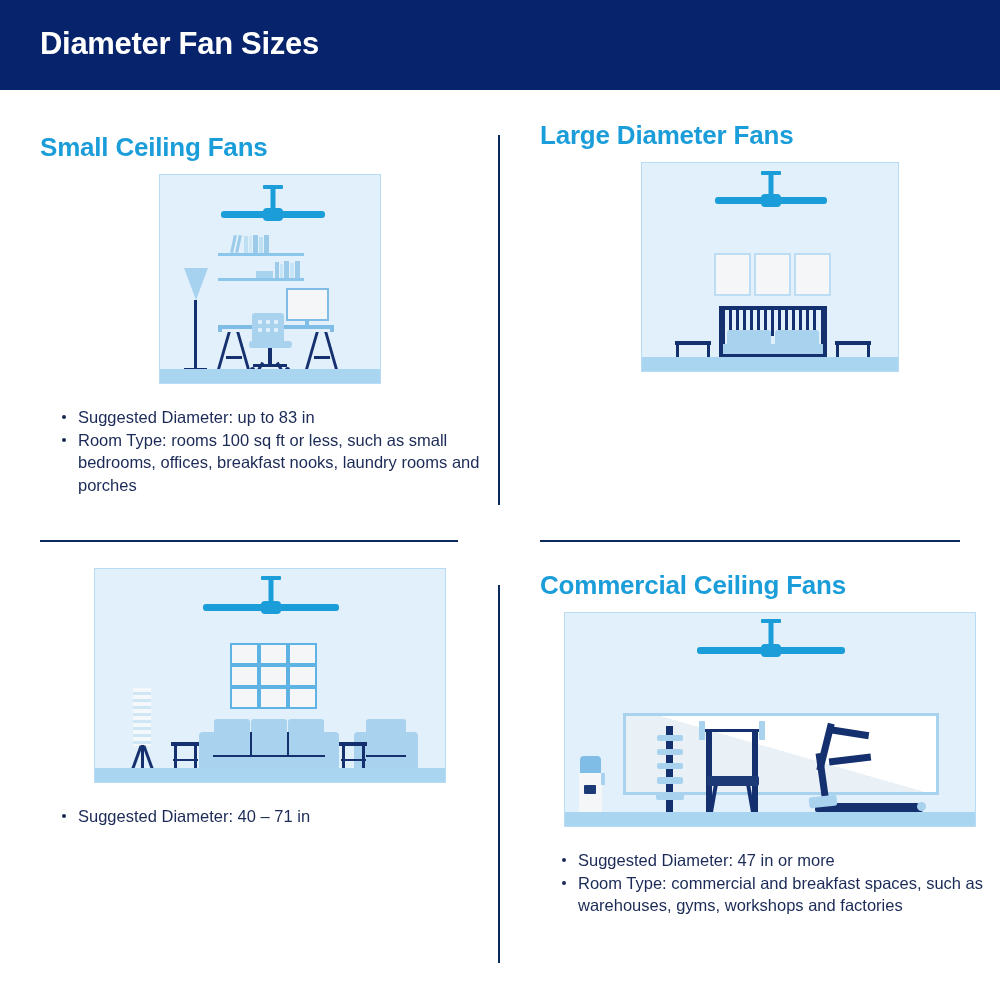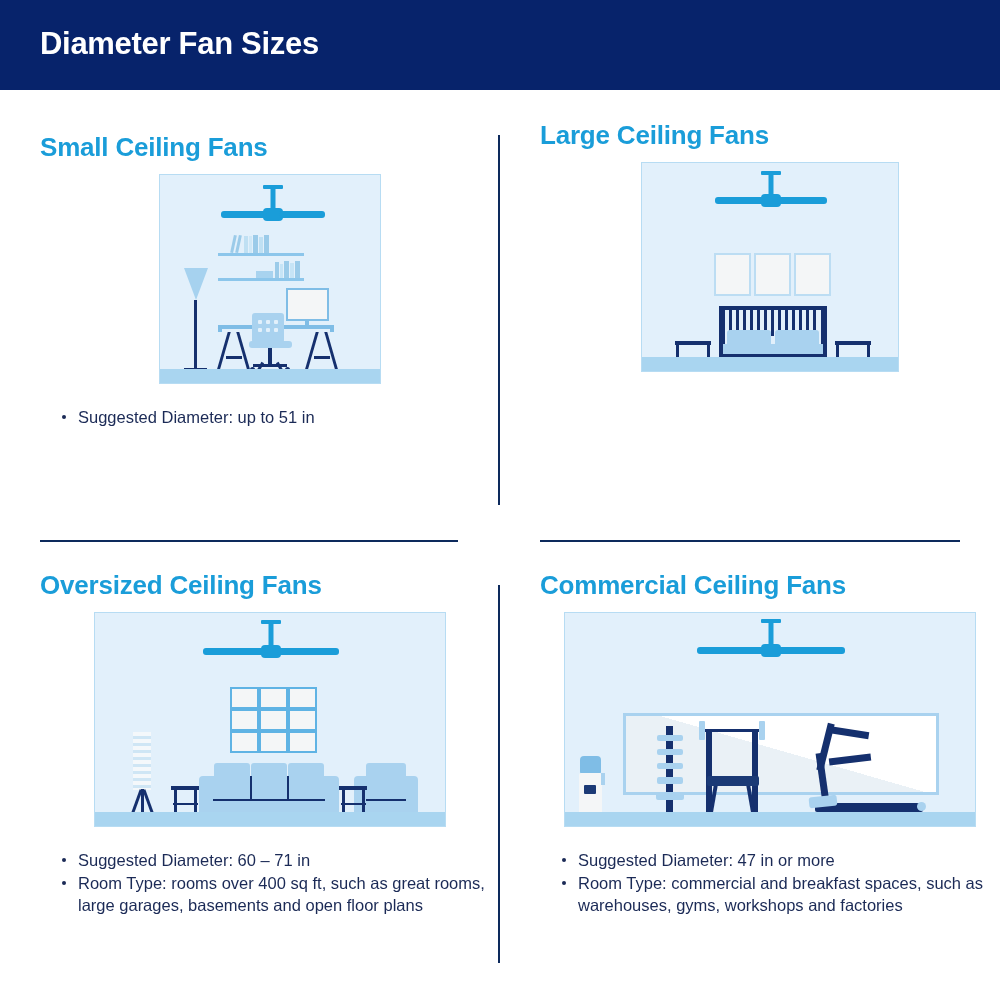--- a/index.html
+++ b/index.html
@@ -277,26 +277,27 @@
         <div class="navy" style="left:99px; top:187px; width:3px; height:9px; transform:rotate(30deg);"></div>
         <div class="navy" style="left:118px; top:187px; width:3px; height:9px; transform:rotate(-30deg);"></div>
         <div class="navy" style="left:90px; top:192px; width:5px; height:5px; border-radius:50%;"></div>
         <div class="navy" style="left:125px; top:192px; width:5px; height:5px; border-radius:50%;"></div>
 
         <div class="floor"></div>
       </div>
     </div>
 
     <ul class="bullets">
-      <li>Suggested Diameter: up to 51 in</li>
+      <li>Suggested Diameter: up to 83 in</li>
+      <li>Room Type: rooms 100 sq ft or less, such as small bedrooms, offices, breakfast nooks, laundry rooms and porches</li>
     </ul>
   </div>
 
   <div class="quad quad-tr">
-    <div class="section-title">Large Ceiling Fans</div>
+    <div class="section-title">Large Diameter Fans</div>
 
     <div class="illo-wrap">
       <div class="illo illo-large">
 
         <div class="fan" style="left:74px; top:8px; width:110px; height:42px;">
           <div class="mount"></div>
           <div class="rod" style="height:24px;"></div>
           <div class="hub" style="top:23px;"></div>
           <div class="blade blade-l" style="top:26px; width:50px;"></div>
           <div class="blade blade-r" style="top:26px; width:50px;"></div>
@@ -336,21 +337,20 @@
         <div class="navy" style="left:194px; top:182px; width:3px; height:24px;"></div>
         <div class="navy" style="left:225px; top:182px; width:3px; height:24px;"></div>
 
         <div class="floor"></div>
       </div>
     </div>
 
   </div>
 
   <div class="quad quad-bl">
-    <div class="section-title">Oversized Ceiling Fans</div>
 
     <div class="illo-wrap">
       <div class="illo illo-over">
 
         <div class="fan" style="left:108px; top:7px; width:136px; height:44px;">
           <div class="mount"></div>
           <div class="rod" style="height:26px;"></div>
           <div class="hub" style="top:25px;"></div>
           <div class="blade blade-l" style="top:28px; width:62px;"></div>
           <div class="blade blade-r" style="top:28px; width:62px;"></div>
@@ -398,22 +398,21 @@
         <div class="navy" style="left:244px; top:173px; width:28px; height:4px;"></div>
         <div class="navy" style="left:247px; top:177px; width:3px; height:28px;"></div>
         <div class="navy" style="left:267px; top:177px; width:3px; height:28px;"></div>
         <div class="navy" style="left:246px; top:190px; width:25px; height:2px;"></div>
 
         <div class="floor"></div>
       </div>
     </div>
 
     <ul class="bullets">
-      <li>Suggested Diameter: 60 – 71 in</li>
-      <li>Room Type: rooms over 400 sq ft, such as great rooms, large garages, basements and open floor plans</li>
+      <li>Suggested Diameter: 40 – 71 in</li>
     </ul>
   </div>
 
   <div class="quad quad-br">
     <div class="section-title">Commercial Ceiling Fans</div>
 
     <div class="illo-wrap">
       <div class="illo illo-comm">
 
         <div class="fan" style="left:133px; top:6px; width:146px; height:44px;">

